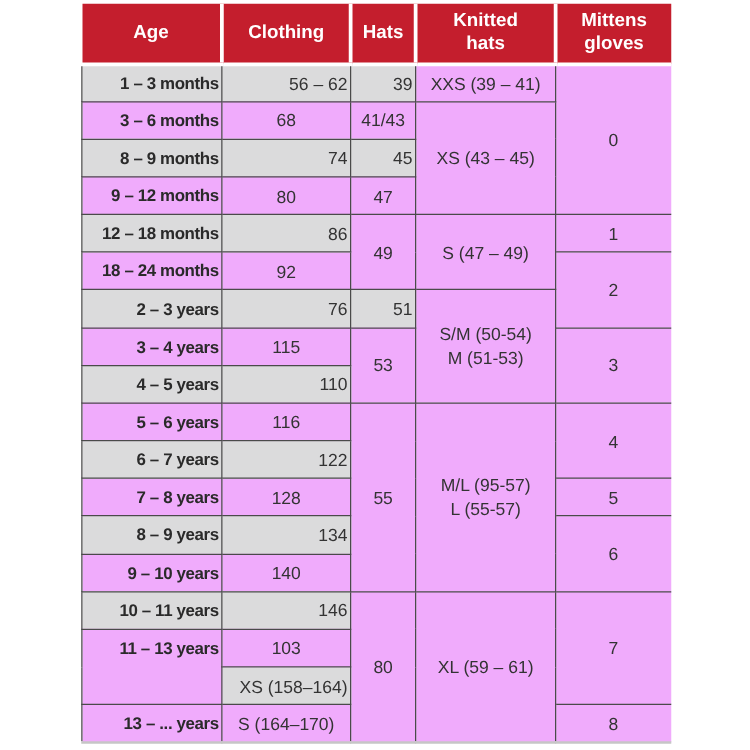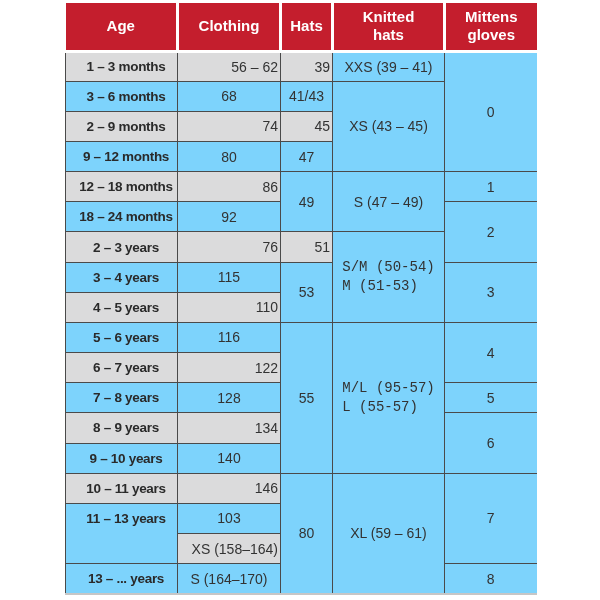--- a/index.html
+++ b/index.html
@@ -21,33 +21,33 @@
   th {
     background:#C41E2D; color:#ffffff;
     font-weight:bold; font-size:15px; line-height:1.25;
     text-align:center; vertical-align:middle; padding:0;
     border:none; border-left:3px solid #ffffff; border-bottom:3px solid #ffffff;
   }
   th:first-child { border-left:none; }
   .hspan { display:inline-block; max-width:76px; }
 
   td {
-    border:1px solid #4a4a4a; background:#7dd3fc;
+    border:1px solid #4a4a4a; background:#f0abfc;
     font-size:14px; color:#333333;
     text-align:center; vertical-align:middle; padding:0 2px;
   }
   td.shade { background:#DBDBDC;text-align:right; }
   td.age {
-    text-align:center; padding-left:11px;
+    text-align:right; padding-left:11px;
     font-weight:bold; font-size:13.5px; letter-spacing:-0.3px;
     color:#2a2a2a; white-space:nowrap;
   }
   td.mittens { border-right:none; }
   td.va-top { vertical-align:top; line-height:30px; }
-  .kwrap { display:inline-block; text-align:left;font-family:Liberation Mono, monospace; }
+  .kwrap { display:inline-block; text-align:center; }
   .kline { display:block; line-height:1.35; }
 </style>
 </head>
 <body>
 
 <div class="page">
   <table class="size-chart">
     <colgroup>
       <col style="width:112px">
         <col style="width:103px">
@@ -72,21 +72,21 @@
         <td>XXS (39 – 41)</td>
         <td class="mittens" rowspan="4">0</td>
       </tr>
       <tr>
         <td class="age">3 – 6 months</td>
         <td>68</td>
         <td>41/43</td>
         <td rowspan="3">XS (43 – 45)</td>
       </tr>
       <tr>
-        <td class="age shade">2 – 9 months</td>
+        <td class="age shade">8 – 9 months</td>
         <td class="shade">74</td>
         <td class="shade">45</td>
       </tr>
       <tr>
         <td class="age">9 – 12 months</td>
         <td>80</td>
         <td>47</td>
       </tr>
       <tr>
         <td class="age shade">12 – 18 months</td>

